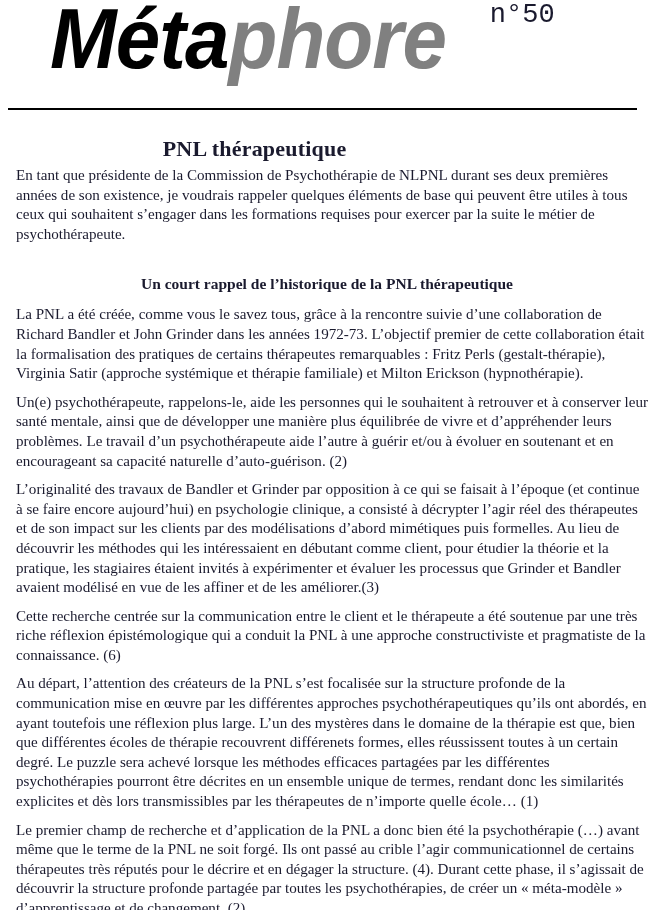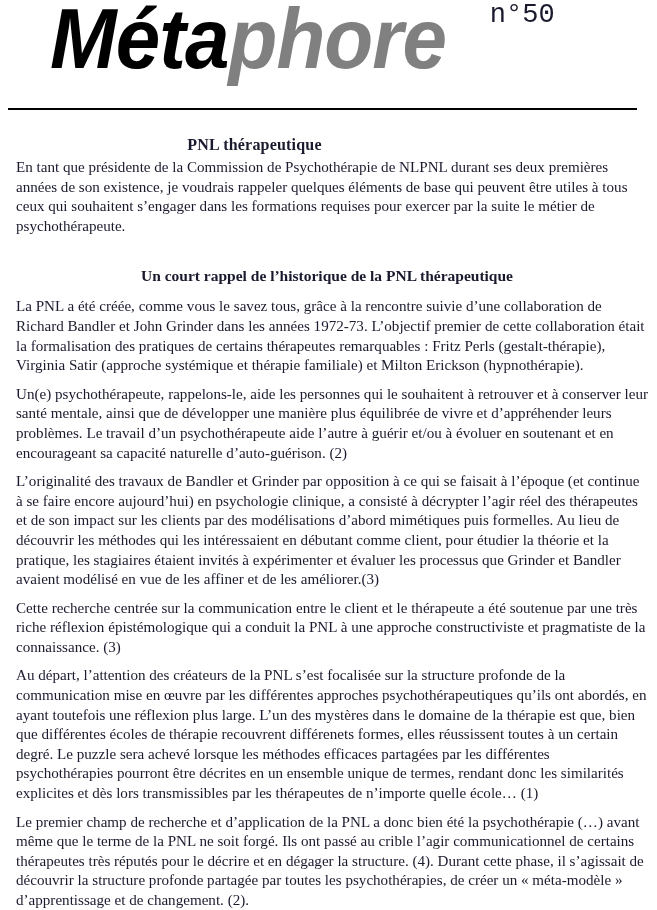--- a/index.html
+++ b/index.html
@@ -59,21 +59,21 @@
     width: 629px;
     height: 0;
     border-top: 2px solid #000000;
   }
 
   
   .doc-title {
     margin: 0;
     padding-top: 36px;
     text-align: center;
-    font-size: 16px;
+    font-size: 22px;
     font-weight: 700;
     letter-spacing: 0.2px;
     padding-right: 148px;
   }
   .section-heading {
     margin: 0;
     padding-top: 22px;
     text-align: center;
     font-size: 15.5px;
     font-weight: 700;
@@ -114,18 +114,18 @@
   <div class="body-copy">
     <p class="lead-paragraph">En tant que  présidente de la Commission de Psychothérapie de NLPNL durant ses deux premières années de son existence, je voudrais rappeler quelques éléments de base qui peuvent être utiles à tous ceux qui souhaitent s’engager dans les formations requises pour exercer par la suite le métier de psychothérapeute.</p>
   </div>
 
   <h2 class="section-heading">Un court rappel de l’historique de la PNL thérapeutique</h2>
 
   <div class="body-copy">
     <p class="tight-top">La PNL a été créée, comme vous le savez tous, grâce à la rencontre suivie d’une collaboration de Richard Bandler et John Grinder dans les années 1972-73. L’objectif premier de cette collaboration était la formalisation des pratiques de certains thérapeutes remarquables : Fritz Perls (gestalt-thérapie), Virginia Satir (approche systémique et thérapie familiale) et Milton Erickson (hypnothérapie).</p>
     <p>Un(e) psychothérapeute, rappelons-le,  aide les personnes qui le souhaitent à retrouver et à conserver leur santé mentale, ainsi que de développer une manière plus équilibrée de vivre et d’appréhender leurs problèmes. Le travail d’un psychothérapeute  aide l’autre à guérir et/ou à évoluer en soutenant et en encourageant sa capacité naturelle d’auto-guérison. (2)</p>
     <p>L’originalité des travaux de Bandler et Grinder par opposition à ce qui se faisait à l’époque (et continue à se faire encore aujourd’hui) en psychologie clinique, a consisté à décrypter l’agir réel des thérapeutes et de son impact sur les clients par des modélisations d’abord mimétiques puis formelles. Au lieu de découvrir les méthodes qui les intéressaient en débutant comme client, pour étudier la théorie et la pratique,  les stagiaires étaient invités à expérimenter et évaluer les processus que Grinder et Bandler avaient  modélisé en vue de les affiner et de les améliorer.(3)</p>
-    <p>Cette recherche centrée sur la communication entre le client et le thérapeute a été soutenue par une très riche réflexion épistémologique qui a conduit la PNL à une approche constructiviste et pragmatiste de la connaissance. (3)</p>
+    <p>Cette recherche centrée sur la communication entre le client et le thérapeute a été soutenue par une très riche réflexion épistémologique qui a conduit la PNL à une approche constructiviste et pragmatiste de la connaissance. (6)</p>
     <p>Au départ, l’attention des créateurs de la PNL s’est focalisée sur la structure profonde de la communication mise en œuvre par les différentes approches psychothérapeutiques qu’ils ont abordés, en ayant toutefois une réflexion plus large. L’un des mystères dans le domaine de la thérapie est que, bien que différentes écoles de thérapie recouvrent différenets formes, elles réussissent toutes à un certain degré. Le puzzle sera achevé lorsque les méthodes efficaces partagées par les différentes psychothérapies pourront être décrites en un ensemble unique de termes, rendant donc les similarités explicites et dès lors transmissibles  par les thérapeutes de n’importe quelle école… (1)</p>
     <p>Le premier champ de recherche et d’application de la  PNL a donc bien été la psychothérapie (…) avant même que le terme de la PNL ne soit forgé. Ils ont passé au crible l’agir communicationnel de certains thérapeutes très réputés pour le décrire et en dégager la structure.  (4).  Durant cette phase, il s’agissait de découvrir la structure profonde partagée par toutes les psychothérapies,  de créer un « méta-modèle » d’apprentissage et de changement. (2).</p>
   </div>
 
 </div>
 
 </body></html>

